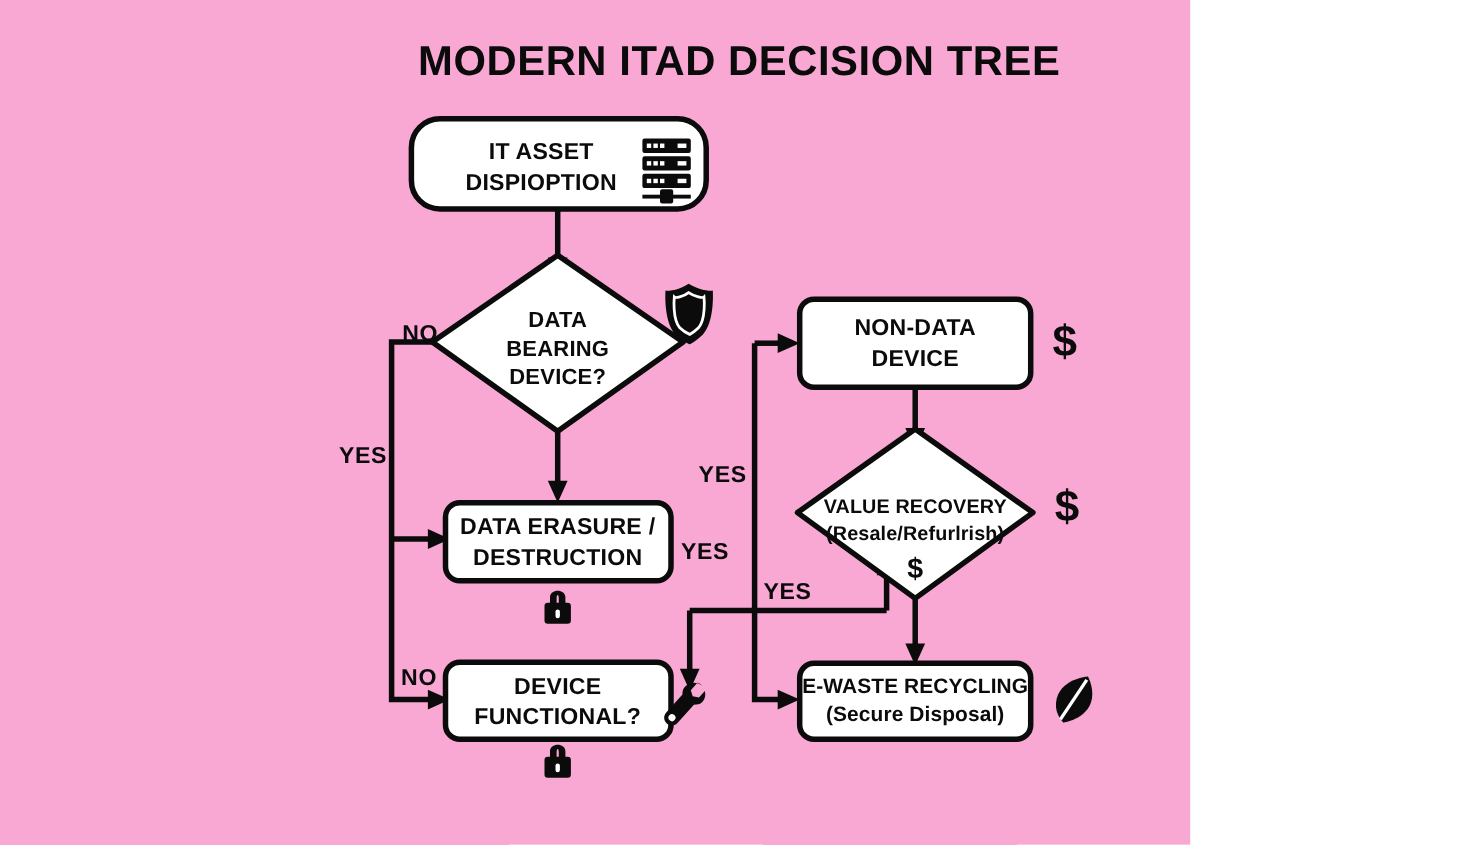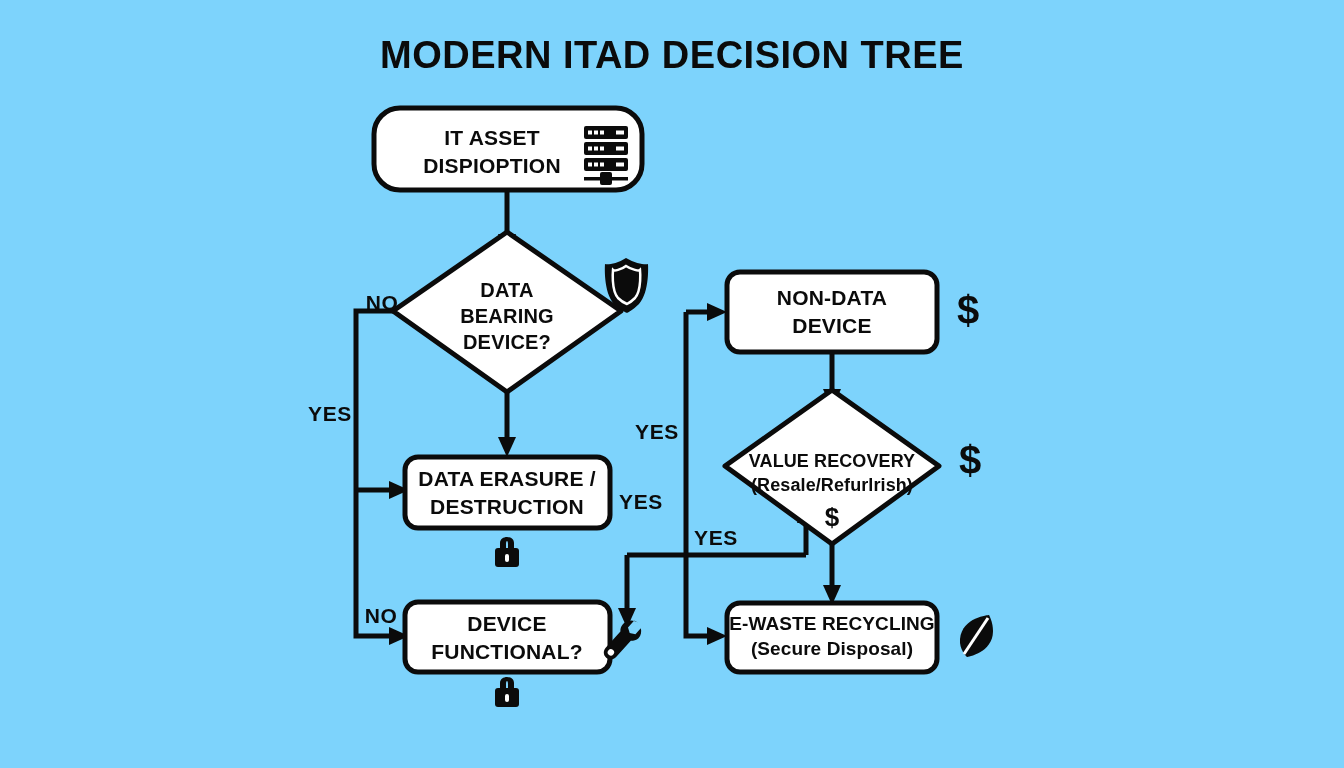--- a/index.html
+++ b/index.html
@@ -2,23 +2,23 @@
 <html><head>
 <meta charset="utf-8">
 <style>
   html, body {
     margin: 0;
     padding: 0;
     background: #ffffff;
   }
   #canvas {
     position: relative;
-    width: 1344px;
+    width: 1082px;
     height: 768px;
-    background: #7dd3fc;
+    background: #f9a8d4;
     overflow: hidden;
     font-family: "Liberation Sans", sans-serif;
   }
   #flow {
     position: absolute;
     inset: 0;
     width: 1344px;
     height: 768px;
   }
   .node-text {

